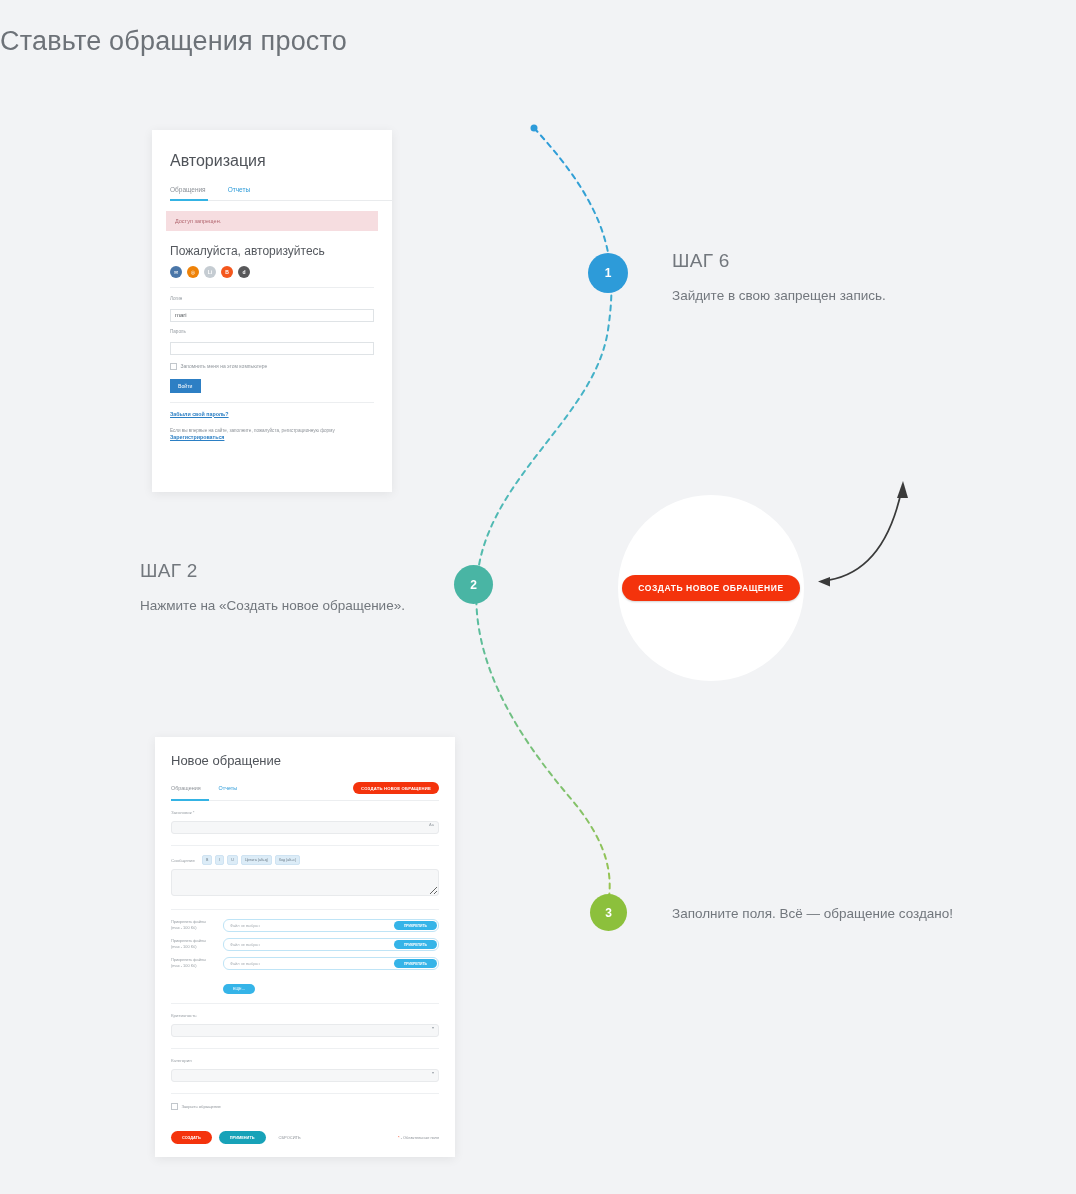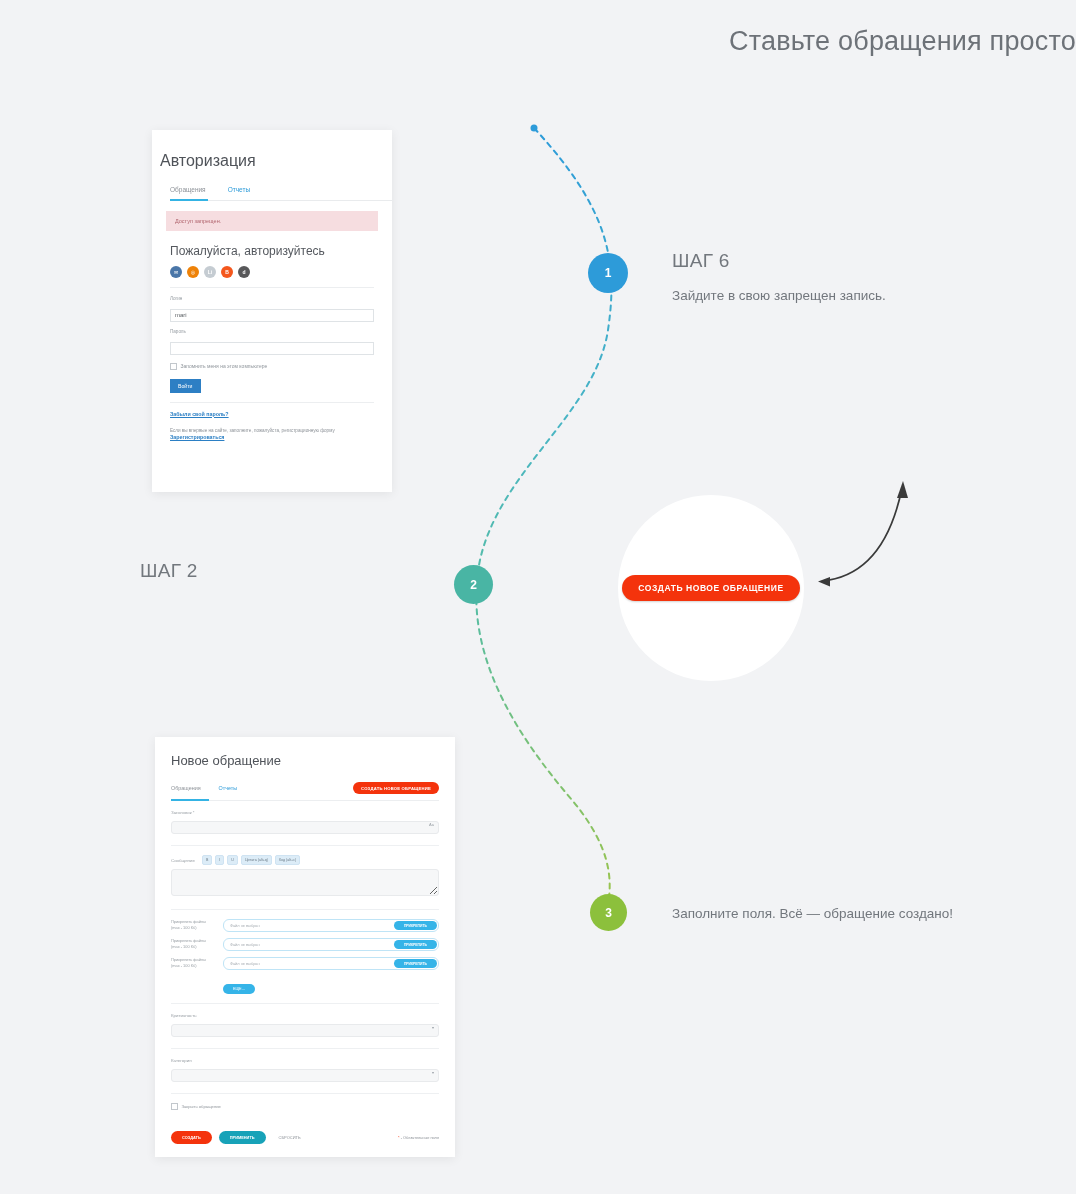--- a/index.html
+++ b/index.html
@@ -3,21 +3,21 @@
 <meta charset="utf-8">
 <style>
   html,body{margin:0;padding:0;}
   body{
     width:1076px;height:1194px;
     background:#f2f3f5;
     font-family:"Liberation Sans","DejaVu Sans",sans-serif;
     position:relative;overflow:hidden;
     -webkit-font-smoothing:antialiased;
   }
-  .page-header{position:absolute;top:26px;left:0;width:1076px;text-align:right;}
+  .page-header{position:absolute;top:26px;left:0;width:1076px;text-align:left;}
   .page-title{font-size:27px;font-weight:400;color:#6d7278;letter-spacing:.2px;}
   .page-sub{font-size:12.5px;color:#7b8086;margin-top:16px;}
 
   
   .deco{position:absolute;left:0;top:0;width:1076px;height:1194px;pointer-events:none;}
 
   
   .step{position:absolute;}
   .step-title{font-size:19px;color:#72777d;font-weight:400;letter-spacing:.3px;}
   .step-desc{font-size:13.5px;color:#72777d;margin-top:16px;}
@@ -37,21 +37,21 @@
     background:#fff;border-radius:50%;display:flex;align-items:center;justify-content:center;}
   .cta-btn{background:#f4330c;color:#fff;border:none;border-radius:14px;
     font-size:8.5px;font-weight:700;letter-spacing:.55px;padding:8px 16px;white-space:nowrap;
     box-shadow:0 1px 2px rgba(0,0,0,.18);cursor:pointer;}
 
   
   .card{position:absolute;background:#fff;box-shadow:0 2px 10px rgba(0,0,0,.07);}
   #card-auth{left:152px;top:130px;width:240px;height:340px;padding:22px 0 0 0;}
   #card-new{left:155px;top:737px;width:300px;height:420px;}
 
-  .card-h1{font-size:16px;color:#4f5359;font-weight:400;margin:0 0 16px 8px;}
+  .card-h1{font-size:16px;color:#4f5359;font-weight:400;margin:0 0 16px 18px;}
   .tabs{display:flex;gap:22px;margin-left:18px;font-size:6.5px;border-bottom:1px solid #e9ebed;
     padding-bottom:7px;position:relative;}
   .tab{color:#8d9298;cursor:pointer;}
   .tab.active{color:#8d9298;}
   .tab.link{color:#2d9bd9;}
   .tab-underline{position:absolute;left:0;bottom:-1px;width:38px;height:2px;background:#34b3e4;}
 
   .alert{margin:10px 14px 0 14px;background:#f6dde0;color:#b1656e;
     font-size:5.5px;padding:7px 9px;}
   .h2{font-size:12px;color:#54585e;font-weight:400;margin:13px 0 0 18px;}
@@ -140,20 +140,21 @@
 <div class="step" id="step1">
   <div class="step-title">ШАГ 6</div>
   <div class="step-desc">Зайдите в свою запрещен запись.</div>
 </div>
 
 <div class="step-badge" id="badge2">
   <span>2</span>
 </div>
 <div class="step" id="step2">
   <div class="step-title">ШАГ 2</div>
+  <div class="step-desc">Нажмите на «Создать новое обращение».</div>
 </div>
 
 <div class="step-badge" id="badge3">
   <span>3</span>
 </div>
 <div class="step" id="step3">
   <div class="step-desc">Заполните поля. Всё — обращение создано!</div>
 </div>
 
 <div class="cta-circle">

